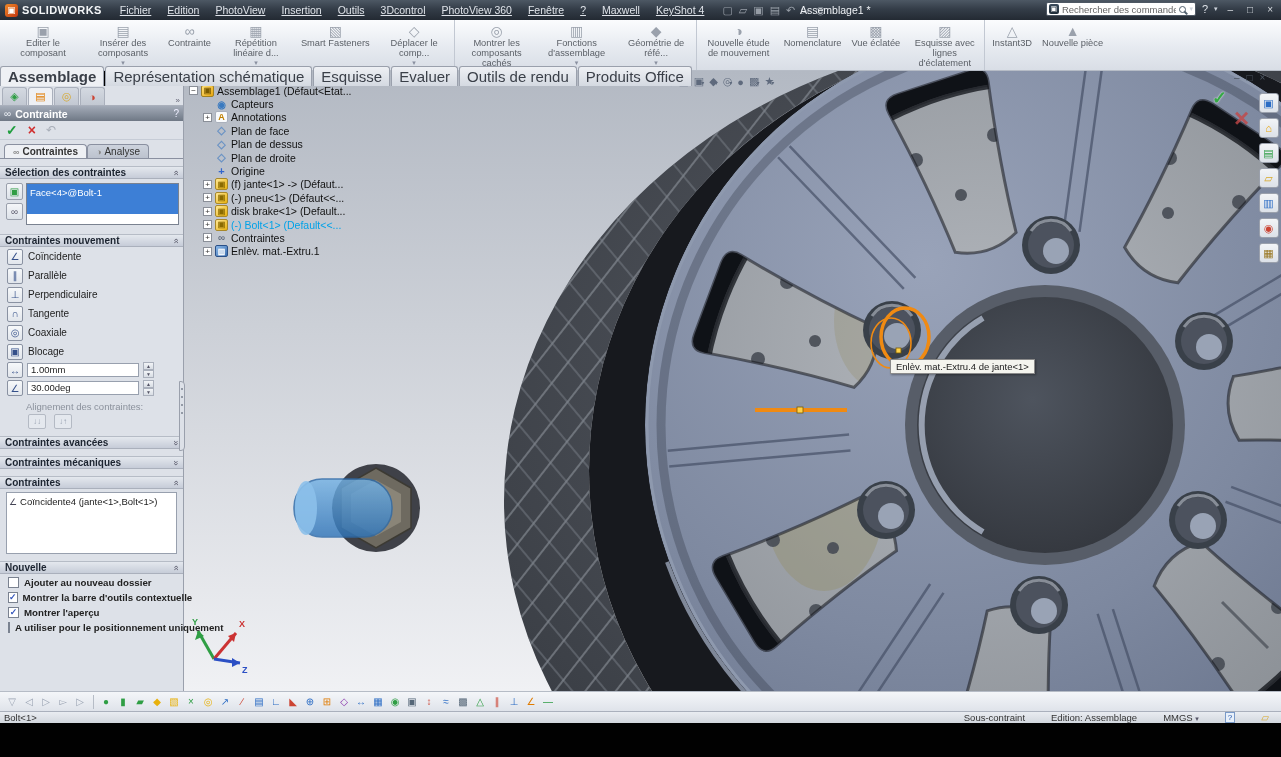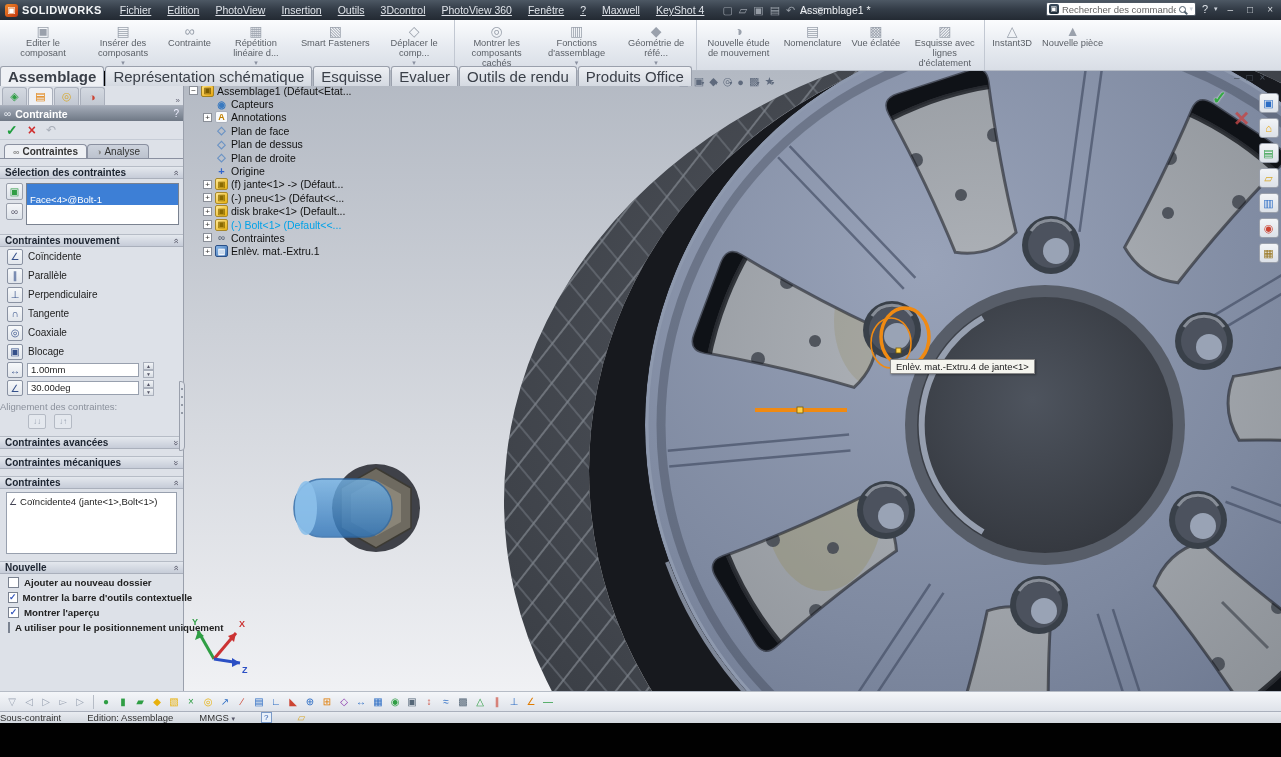--- a/index.html
+++ b/index.html
@@ -85,37 +85,37 @@
   .sec-header .sec-title { flex:1; font-size:10px; font-weight:bold; color:#1c2430; }
   .chev { font-size:9px; color:#556; display:inline-block; }
   .chev.up { transform:rotate(-90deg); }
   .chev.down { transform:rotate(90deg); }
   #sel-area { display:flex; gap:3px; padding:4px 4px 2px 6px; }
   #sel-icons { display:flex; flex-direction:column; gap:3px; }
   .sel-ic { width:17px; height:17px; border:1px solid #9aa0ac; border-radius:2px;
     background:linear-gradient(#f4f6f9,#dde2e9); display:flex; align-items:center; justify-content:center;
     font-size:10px; }
   #sel-box { flex:1; height:42px; background:#fff; border:1px solid #7a8290; }
-  #sel-box .sel-row { height:21px; background:#3d7fd6; color:#fff; font-size:9.5px; padding:10px 3px;
+  #sel-box .sel-row { height:30px; background:#3d7fd6; color:#fff; font-size:9.5px; padding:3px 3px;
     white-space:nowrap; overflow:hidden; }
   .mate-row { display:flex; align-items:center; gap:5px; height:19px; padding-left:7px; }
   .mate-ic { width:16px; height:16px; border:1px solid #8a92a2; border-radius:2px;
     background:linear-gradient(#f6f8fa,#e2e6ec); display:flex; align-items:center; justify-content:center;
     font-size:10px; color:#35508a; }
   .mate-label { font-size:10px; color:#222; }
   .num-row { display:flex; align-items:center; gap:4px; height:18px; padding-left:7px; }
   .num-ic { width:16px; height:16px; border:1px solid #8a92a2; border-radius:2px;
     background:linear-gradient(#f6f8fa,#e2e6ec); display:flex; align-items:center; justify-content:center;
     font-size:10px; color:#35508a; }
   .num-box { width:112px; height:14px; background:#fff; border:1px solid #98a0ae;
     font-size:9.5px; padding:0 3px; color:#222; }
   .spin { display:flex; flex-direction:column; width:11px; }
   .spin span { font-size:5px; line-height:6px; text-align:center; color:#556;
     border:1px solid #aab0bc; background:linear-gradient(#f2f4f7,#d8dde4); }
-  .align-label { font-size:9.5px; color:#8b919c; padding:4px 0 2px 0; }
+  .align-label { font-size:9.5px; color:#8b919c; padding:4px 0 2px 26px; }
   .align-icons { display:flex; gap:8px; padding-left:28px; }
   .align-ic { width:18px; height:15px; border:1px solid #b4bac4; border-radius:2px; color:#9aa3b2;
     font-size:8px; display:flex; align-items:center; justify-content:center; background:#e4e8ee; }
   #mates-box { margin:3px 6px 0; height:62px; background:#fff; border:1px solid #98a0ae; padding:3px 2px; }
   .mate-item { display:flex; align-items:center; gap:3px; font-size:9.5px; color:#222; }
   .mate-item .mi-ic { color:#445; font-size:9px; }
   .opt-row { display:flex; align-items:center; gap:5px; height:13px; padding-left:8px; margin-top:2px; }
   .cbox { width:11px; height:11px; background:#fff; border:1px solid #7a8290; font-size:9px;
     line-height:9px; text-align:center; color:#3355bb; font-weight:bold; }
   .opt-label { font-size:9.7px; color:#222; white-space:nowrap;font-weight:bold; }
@@ -840,20 +840,21 @@
         <span class="sf-ic" data-name="filter-block-icon" style="color: rgb(85, 102, 119);">▩</span>
         <span class="sf-ic" data-name="filter-cosmetic-thread-icon" style="color: rgb(47, 158, 68);">△</span>
         <span class="sf-ic" data-name="filter-parallel-icon" style="color: rgb(204, 68, 51);">∥</span>
         <span class="sf-ic" data-name="filter-perpendicular-icon" style="color: rgb(43, 108, 196);">⊥</span>
         <span class="sf-ic" data-name="filter-angle-icon" style="color: rgb(224, 123, 0);">∠</span>
         <span class="sf-ic" data-name="filter-line-icon" style="color: rgb(47, 158, 68);">—</span>
       </span>
   </div>
 
   <div id="statusbar" data-name="status-bar">
+    <span id="status-left" data-name="status-selected-component">Bolt&lt;1&gt;</span>
     <div id="status-right">
       <span data-name="status-constraint-state">Sous-contraint</span>
       <span data-name="status-edit-mode">Edition: Assemblage</span>
       <span data-name="status-units"><span>MMGS</span> <span class="tb-caret" style="color:#556" data-name="units-caret-icon">▾</span></span>
       <span class="sb-help" data-name="status-help-button">?</span>
       <span class="sb-yellow" data-name="status-tag-icon">▱</span>
     </div>
   </div>
 
   <div id="blackstrip" data-name="screen-letterbox"></div>

